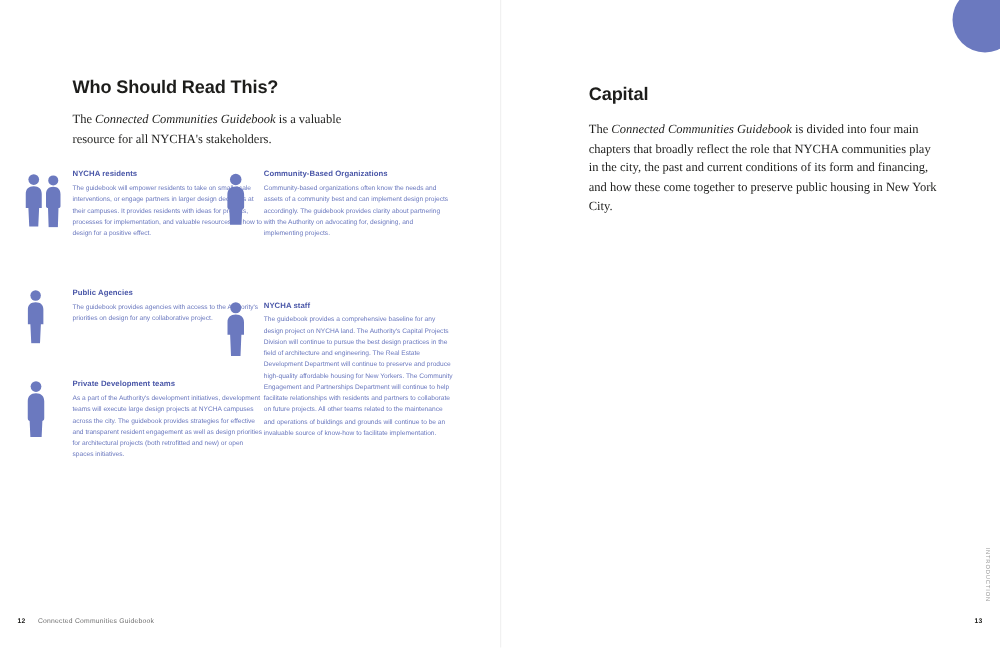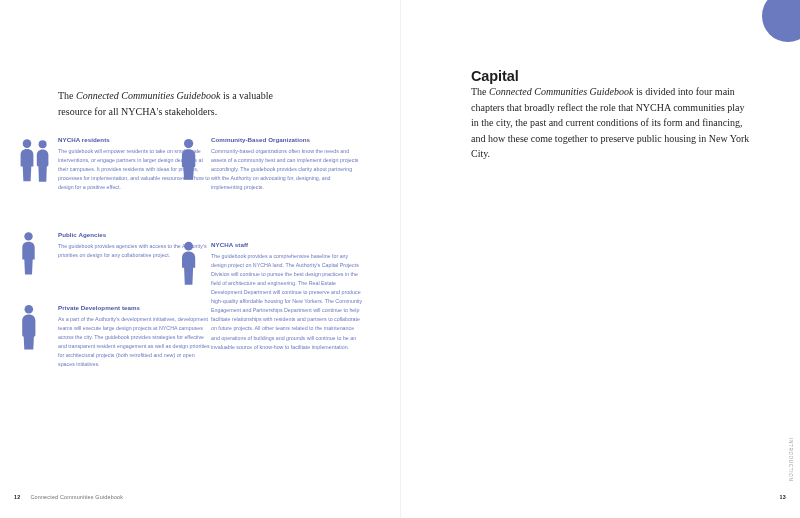--- a/index.html
+++ b/index.html
@@ -126,20 +126,21 @@
     text-orientation: mixed;
   }
 </style>
 </head>
 <body>
 
 <div class="spread">
 
   <div class="page">
 
+    <h1 class="page-heading" style="left:58px; top:52px;">Who Should Read This?</h1>
 
     <p class="lede" style="left:58px; top:78px; width:230px;"><span>The </span><em>Connected Communities Guidebook</em><span> is a valuable resource for all NYCHA's stakeholders.</span></p>
 
     <div class="aud-col col-left" style="top:136px;">
 
       <div class="aud-block">
         <span class="aud-icon" style="left:-40px; top:2px;">
           <svg width="34" height="44" viewBox="0 0 34 44" fill="currentColor" aria-hidden="true">
             <circle cx="9" cy="5.6" r="4.3"></circle>
             <path d="M9 11c-4.1 0-6.4 2.2-6.4 6.1v11.3h2.1l.7 14.8h7.2l.7-14.8h2.1V17.1C15.4 13.2 13.1 11 9 11z"></path>
@@ -204,21 +205,21 @@
       <span>Connected Communities Guidebook</span>
     </div>
   </div>
 
   <div class="page">
 
     <div class="corner-dot"></div>
 
     <h1 class="page-heading" style="left:71px; top:58px;">Capital</h1>
 
-    <p class="lede" style="left:71px; top:74px; width:282px;"><span>The </span><em>Connected Communities Guidebook</em><span> is divided into four main chapters that broadly reflect the role that NYCHA communities play in the city, the past and current conditions of its form and financing, and how these come together to preserve public housing in New York City.</span></p>
+    <p class="lede" style="left:71px; top:86px; width:282px;"><span>The </span><em>Connected Communities Guidebook</em><span> is divided into four main chapters that broadly reflect the role that NYCHA communities play in the city, the past and current conditions of its form and financing, and how these come together to preserve public housing in New York City.</span></p>
 
     <div class="side-tab">INTRODUCTION</div>
 
     <div class="folio folio-right">
       <span class="folio-num">13</span>
     </div>
   </div>
 
 </div>
 

